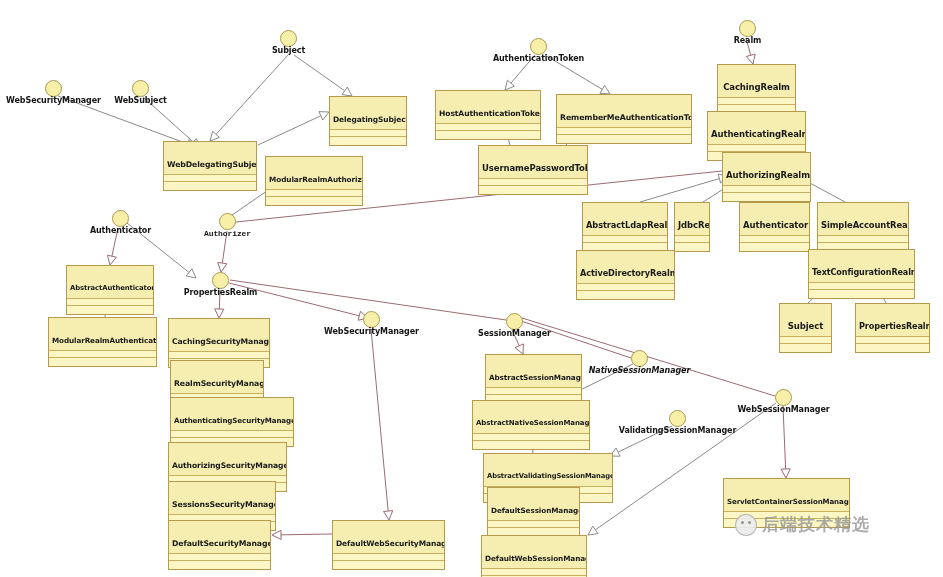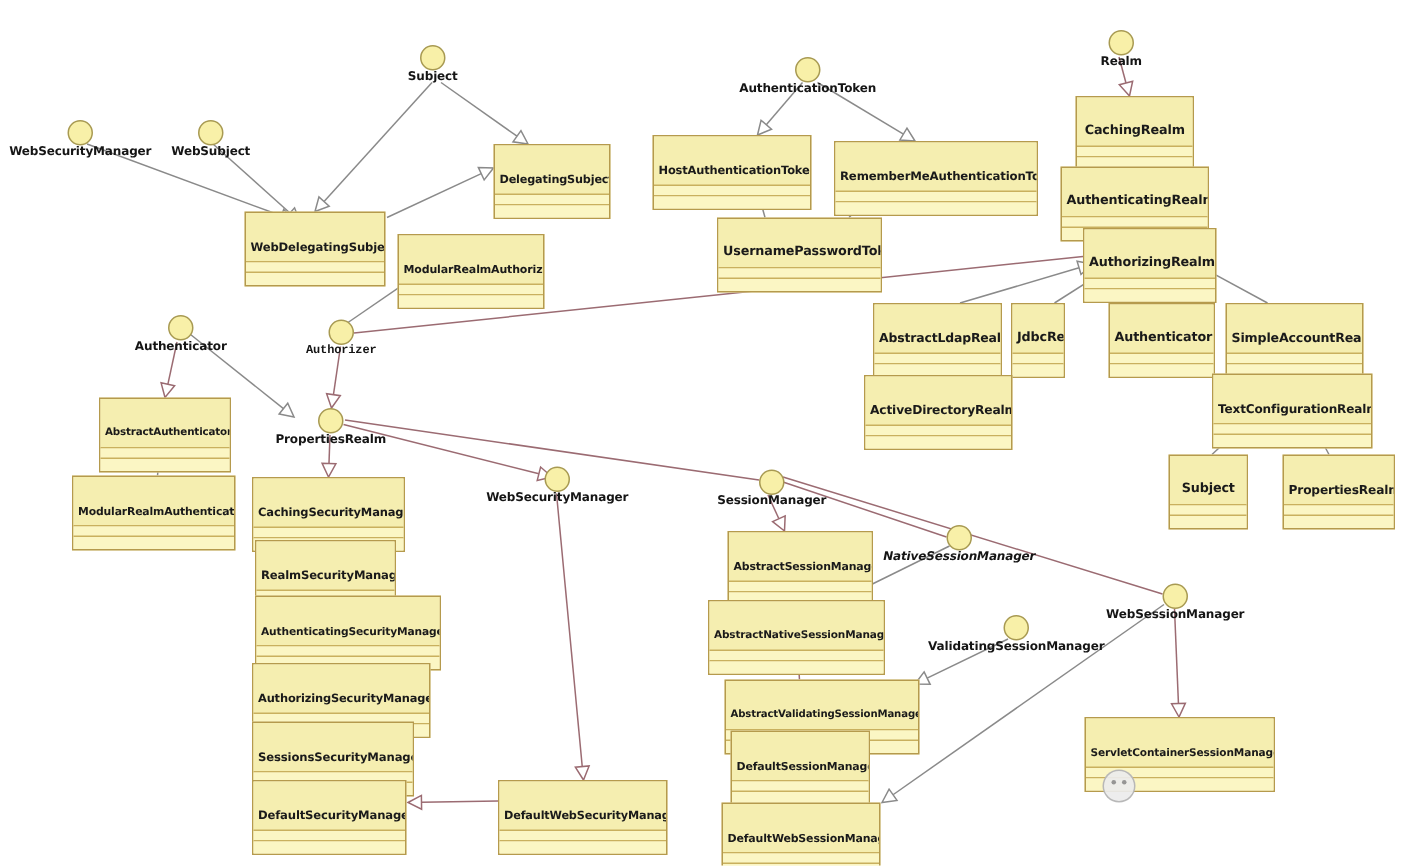--- a/index.html
+++ b/index.html
@@ -513,15 +513,16 @@
       <div class="uml-class" style="left: 723px; top: 478px; width: 127px;">
         <div class="cls-title" style="font-size: 7.052px;">ServletContainerSessionManager</div>
         <div class="cls-attrs"></div>
         <div class="cls-ops"></div>
       </div>
     </div>
 
 
   <div class="wm-alt" style="left:735px;top:513px;font-size:17px;letter-spacing:1px;">
     <span class="wm-logo"></span>
+    <span>后端技术精选</span>
   </div>
 
 </div>
 
 </body></html>

